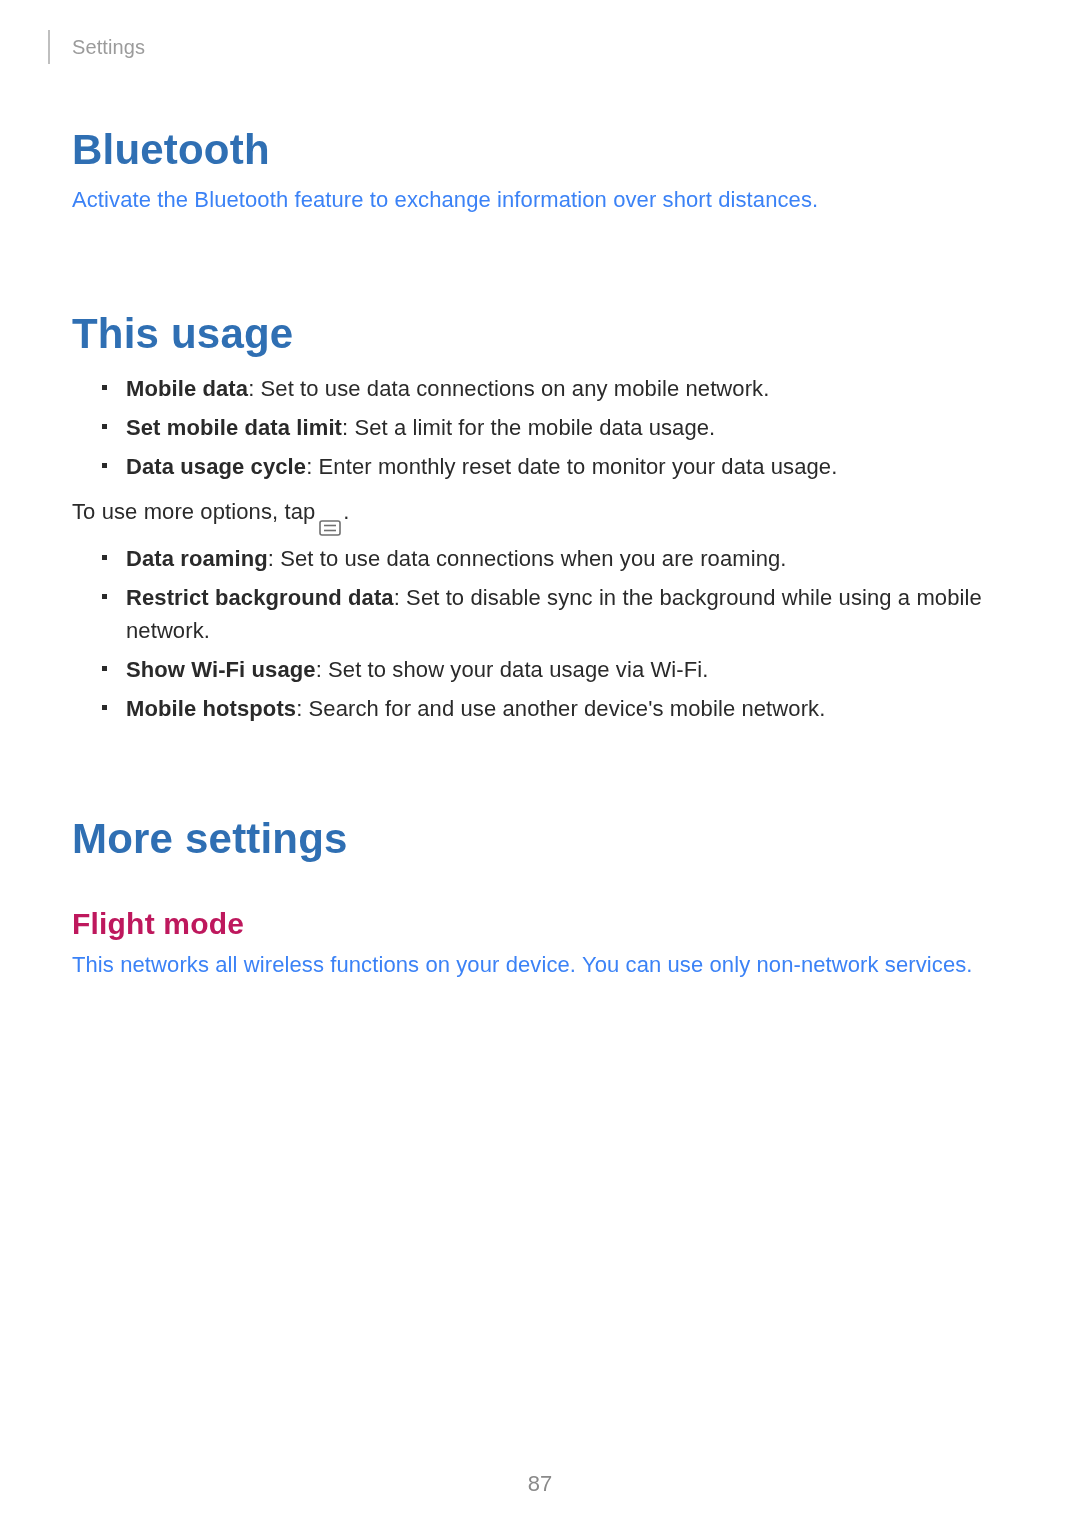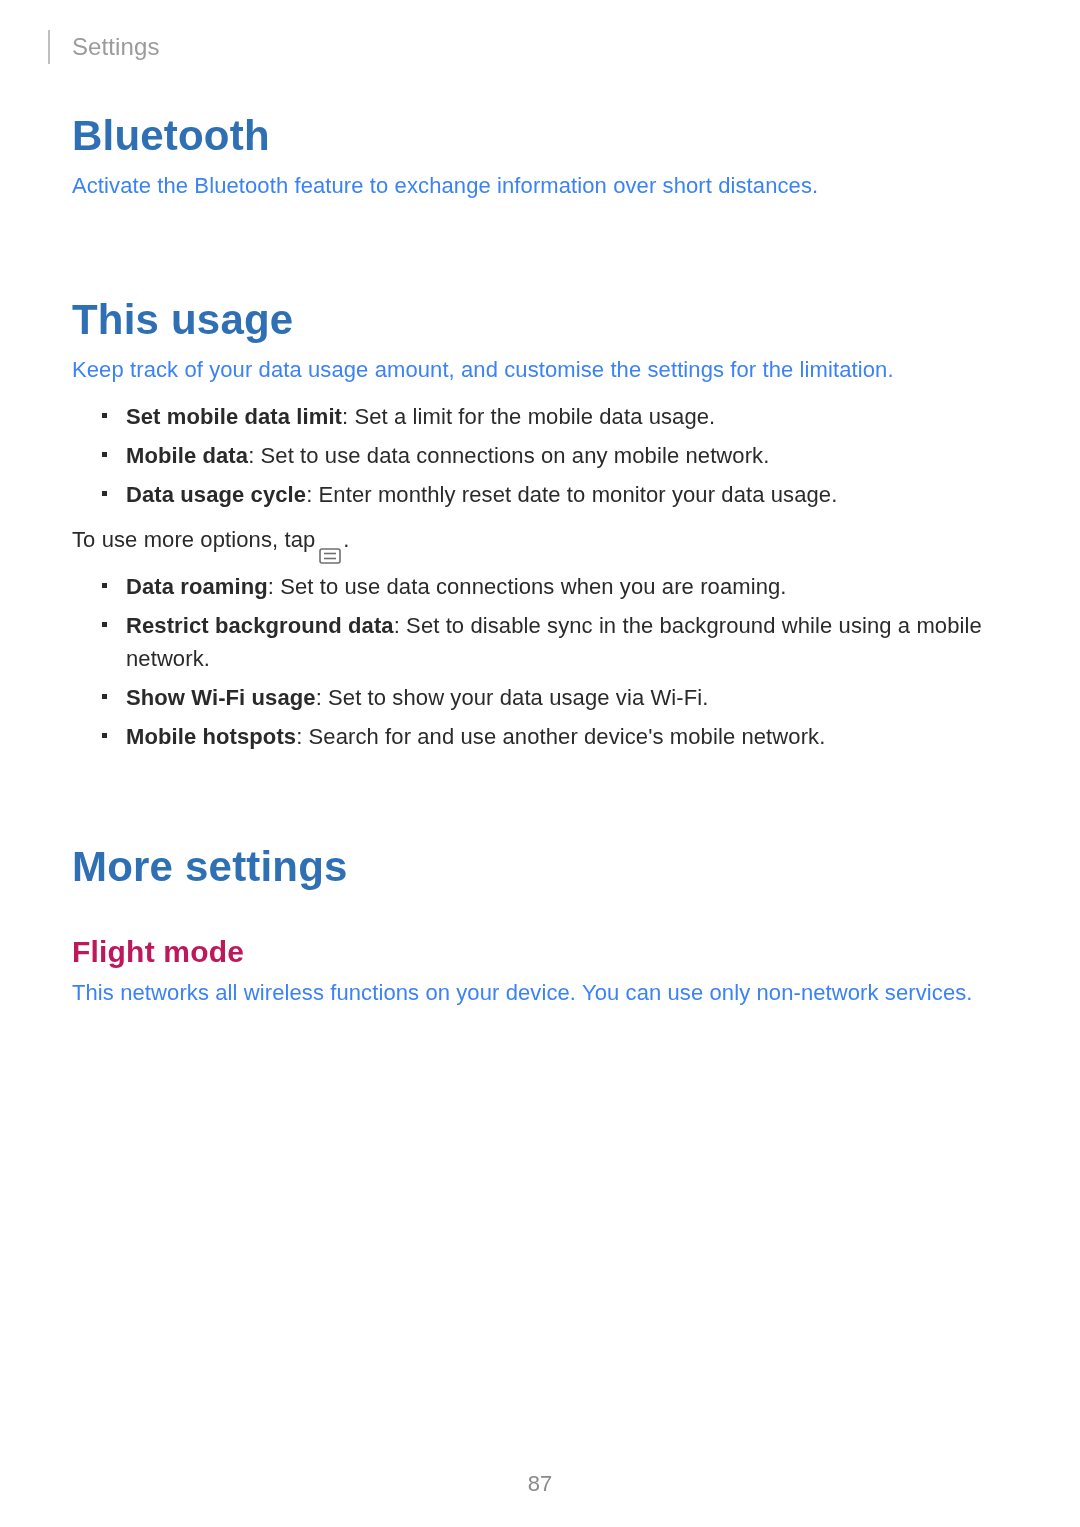--- a/index.html
+++ b/index.html
@@ -26,28 +26,28 @@
   }
   .header-rule {
     width: 2px;
     height: 34px;
     background: #bfbfbf;
     margin-left: -24px;
     margin-right: 22px;
   }
   .header-label {
     color: #9b9b9b;
-    font-size: 24px;
+    font-size: 20px;
     font-weight: 400;
   }
   h1.section-title {
     color: #2f6fb3;
     font-size: 42px;
     font-weight: 700;
-    margin: 50px 0 10px 0;
+    margin: 64px 0 10px 0;
     letter-spacing: 0.2px;
   }
   p.body {
     color: #3b82f6;
     font-size: 22px;
     line-height: 1.45;
     margin: 8px 0 0 0;
     font-weight: 400;
   }
   ul.bullets {
@@ -120,25 +120,24 @@
     <div class="header-rule"></div>
     <div class="header-label">Settings</div>
   </div>
 
   <h1 class="section-title">Bluetooth</h1>
   <p class="body">Activate the Bluetooth feature to exchange information over short distances.</p>
 
   <div class="spacer-lg"></div>
 
   <h1 class="section-title" style="margin-top:46px">This usage</h1>
-  <p class="body">Keep track of your data usage amount, and customise the settings for the limitation.</p>
 
   <ul class="bullets">
+    <li><span class="term">Mobile data</span><span>: Set to use data connections on any mobile network.</span></li>
     <li><span class="term">Set mobile data limit</span><span>: Set a limit for the mobile data usage.</span></li>
-    <li><span class="term">Mobile data</span><span>: Set to use data connections on any mobile network.</span></li>
     <li><span class="term">Data usage cycle</span><span>: Enter monthly reset date to monitor your data usage.</span></li>
   </ul>
 
   <div class="options-line">
     <span>To use more options, tap </span>
     <span class="menu-icon">
       <svg viewBox="0 0 22 16" width="22" height="16">
         <rect x="1" y="1" width="20" height="14" rx="2" ry="2" fill="none" stroke="#6f6f6f" stroke-width="1.6"></rect>
         <line x1="5" y1="5.5" x2="17" y2="5.5" stroke="#6f6f6f" stroke-width="1.6"></line>
         <line x1="5" y1="10.5" x2="17" y2="10.5" stroke="#6f6f6f" stroke-width="1.6"></line>

